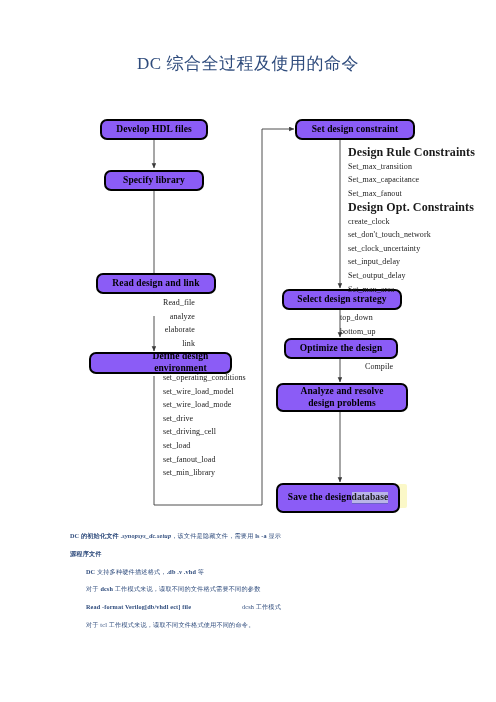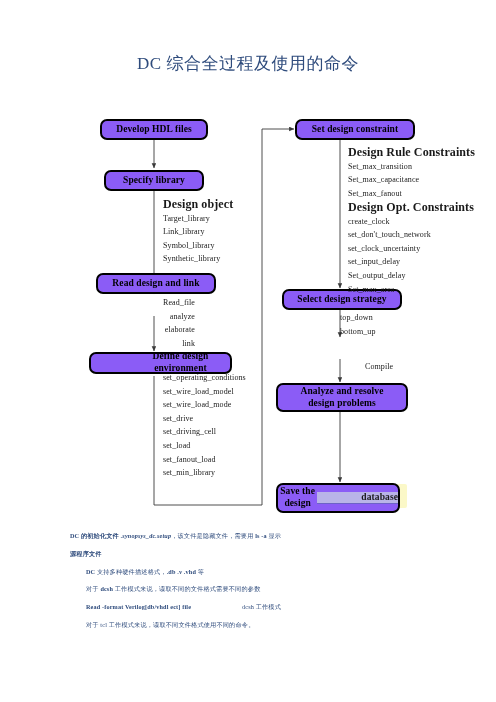--- a/index.html
+++ b/index.html
@@ -84,21 +84,20 @@
   
   .hl-box {
     position: absolute;
     background: #fbf8c8;
     border-radius: 2px;
   }
   .sel-text {
     background: #b9b4e8;
     color: #1a1a1a;
     border-bottom: 1px solid #6d62c7;
-    padding-left: 44px;
   }
 
   
   .notes {
     position: absolute;
     left: 0;
     top: 524px;
     width: 496px;
   }
   .note-line {
@@ -154,27 +153,20 @@
     </div>
 
     <div class="node" style="left:96px; top:273px; width:120px; height:21px;">
       <span>Read design and link</span>
     </div>
 
     <div class="node" style="left:89px; top:352px; width:143px; height:22px;padding-left:40px;">
       <span>Define design environment</span>
     </div>
 
-    <div class="cmdlist" style="left:163px; top:198px;">
-      <div class="hd">Design object</div>
-      <div>Target_library</div>
-      <div>Link_library</div>
-      <div>Symbol_library</div>
-      <div>Synthetic_library</div>
-    </div>
 
     <div class="cmdlist" style="left:163px; top:296px;text-align:right;">
       <div>Read_file</div>
       <div>analyze</div>
       <div>elaborate</div>
       <div>link</div>
     </div>
 
     <div class="cmdlist" style="left:163px; top:371px;">
       <div>set_operating_conditions</div>
@@ -188,20 +180,23 @@
     </div>
 
     <div class="node" style="left:295px; top:119px; width:120px; height:21px;">
       <span>Set design constraint</span>
     </div>
 
     <div class="node" style="left:282px; top:289px; width:120px; height:21px;">
       <span>Select design strategy</span>
     </div>
 
+    <div class="node" style="left:284px; top:338px; width:114px; height:21px;">
+      <span>Optimize the design</span>
+    </div>
 
     <div class="node" style="left:276px; top:383px; width:132px; height:29px; padding:0 22px;">
       <span>Analyze and resolve design problems</span>
     </div>
 
     <div class="hl-box" style="left:283px; top:484px; width:124px; height:24px;"></div>
 
     <div class="node" style="left:276px; top:483px; width:124px; height:30px;">
       <span>Save the design </span>
         <span class="sel-text">database</span>

